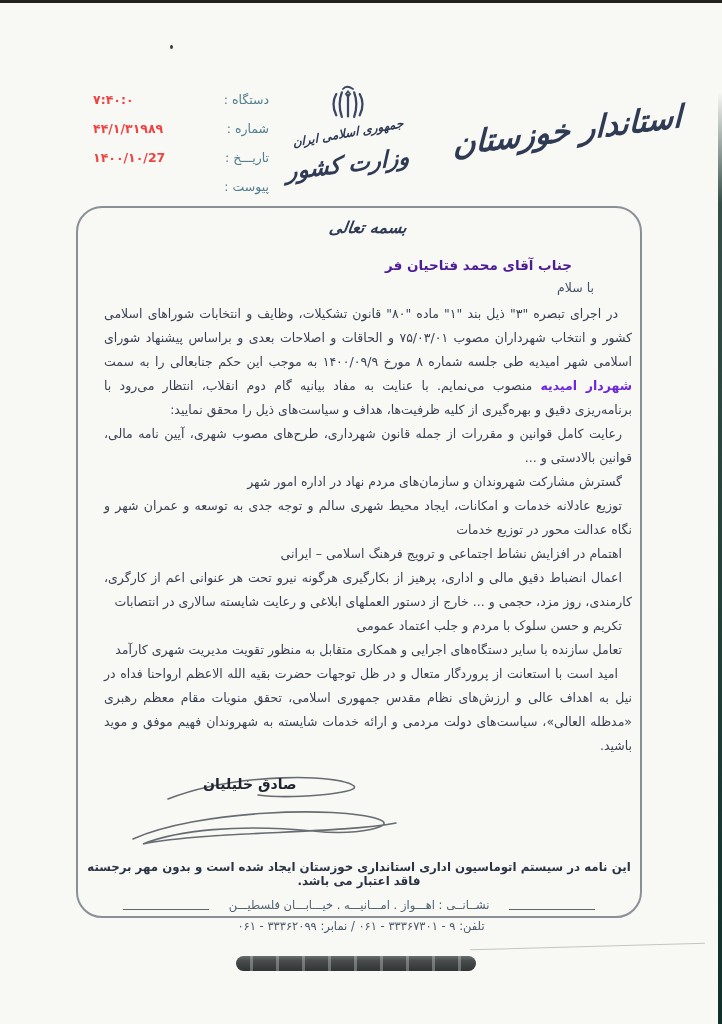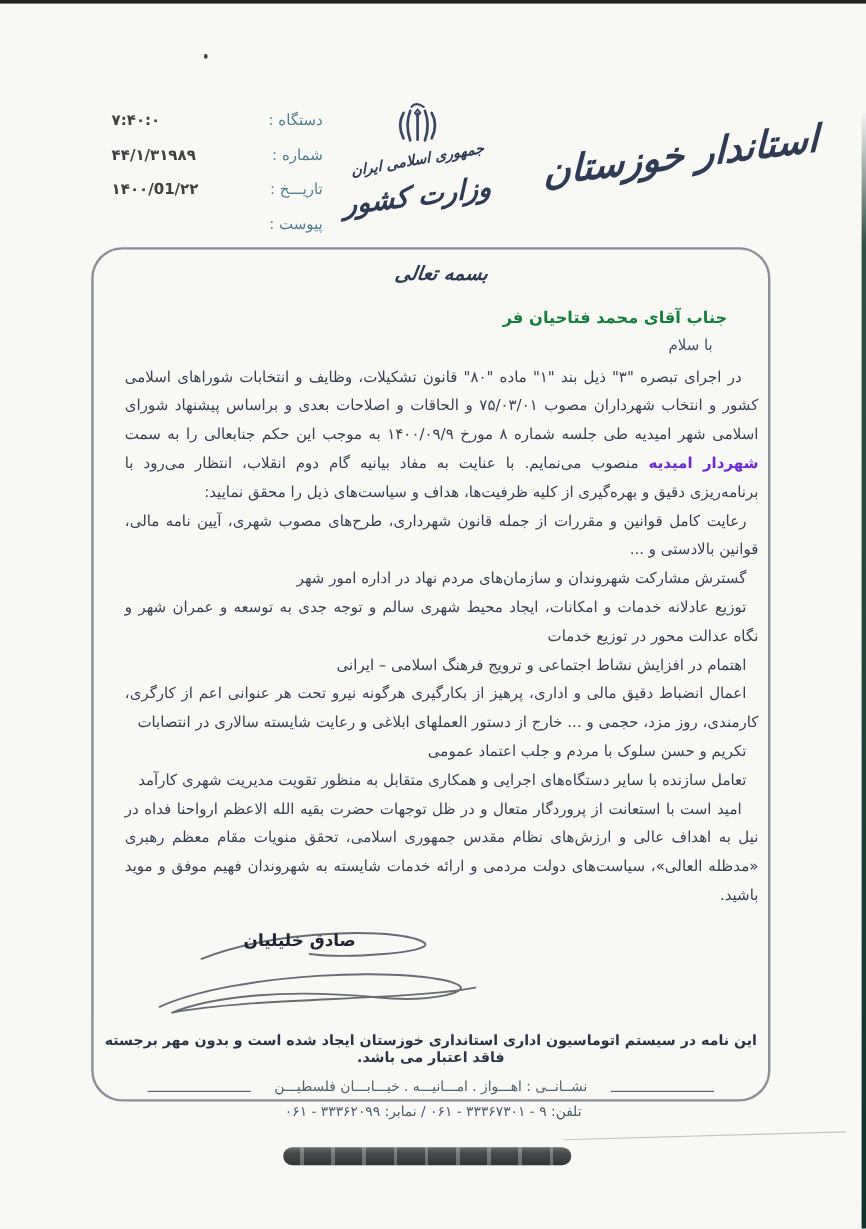--- a/index.html
+++ b/index.html
@@ -13,40 +13,40 @@
   .scan-top-edge{position:absolute;top:0;left:0;width:722px;height:3px;background:#24231f;}
   .scan-right-edge{position:absolute;top:92px;right:0;width:4px;height:932px;
     background:linear-gradient(to bottom,rgba(18,48,40,0),rgba(18,48,40,.85) 12%,#11302a);}
   .scan-speck{position:absolute;left:170px;top:45px;width:3px;height:4px;background:#3c3c38;border-radius:50%;}
   .scan-crease{position:absolute;left:470px;top:946px;width:235px;height:0;border-top:1px solid #c2c6c0;transform:rotate(-1.6deg);}
 
   
   .hdr-fields{position:absolute;left:93px;top:92px;width:176px;}
   .hdr-row{display:flex;justify-content:space-between;align-items:baseline;height:29px;}
   .hdr-label{color:#517e8e;font-size:12.5px;letter-spacing:.3px;}
-  .hdr-value{color:#404040;font-size:12.5px;font-weight:bold;direction:ltr;unicode-bidi:isolate;}
+  .hdr-value{color:#ef4444;font-size:12.5px;font-weight:bold;direction:ltr;unicode-bidi:isolate;}
 
   .hdr-center{position:absolute;left:278px;top:84px;width:140px;text-align:center;}
   .emblem{display:block;margin:0 auto;}
   .republic-line{display:inline-block;font-size:12px;font-weight:bold;font-style:italic;
     color:#2f3a54;transform:rotate(-10deg) skewX(-6deg);margin-top:2px;white-space:nowrap;}
   .ministry-line{display:inline-block;font-size:23px;font-weight:bold;font-style:italic;
     color:#2f3a54;transform:rotate(-7deg) skewX(-6deg);margin-top:10px;white-space:nowrap;}
 
   .governorate{position:absolute;left:425px;top:112px;width:285px;text-align:center;
     font-size:31px;font-weight:bold;font-style:italic;color:#2f3a54;
     transform:rotate(-7deg) skewX(-8deg);white-space:nowrap;}
 
   
   .frame{position:absolute;left:76px;top:206px;width:566px;height:712px;
     border:2px solid #8a9095;border-radius:26px;box-sizing:border-box;
     padding:0 8px 0 26px;}
   .besmeleh{margin-top:10px;text-align:center;font-size:16px;font-weight:bold;font-style:italic;
     color:#2f3a54;transform:skewX(-8deg);}
-  .recipient{margin:20px 26px 0 0;font-size:13.5px;font-weight:bold;color:#15803d;}
+  .recipient{margin:20px 60px 0 0;font-size:13.5px;font-weight:bold;color:#4c1d95;}
   .salutation{margin:7px 38px 0 0;font-size:12.5px;color:#43506a;}
   .body-p{margin:0;font-size:12.5px;line-height:24px;text-align:justify;text-align-last:right;
     color:#3a4252;}
   .p1{margin-top:7px;text-indent:14px;}
   .appointee{font-weight:bold;color:#6d28d9;margin-top:28px;}
   .bullet{text-indent:10px;}
   .closing{text-indent:14px;}
 
   
   .sig-block{position:absolute;left:30px;top:556px;width:310px;height:115px;}
@@ -83,21 +83,21 @@
     <div class="hdr-row">
       <span class="hdr-label">دستگاه :</span>
       <span class="hdr-value">۷:۴۰:۰</span>
     </div>
     <div class="hdr-row">
       <span class="hdr-label">شماره :</span>
       <span class="hdr-value">۴۴/۱/۳۱۹۸۹</span>
     </div>
     <div class="hdr-row">
       <span class="hdr-label">تاریـــخ :</span>
-      <span class="hdr-value">۱۴۰۰/01/۲۲</span>
+      <span class="hdr-value">۱۴۰۰/۱۰/27</span>
     </div>
     <div class="hdr-row">
       <span class="hdr-label">پیوست :</span>
       <span class="hdr-value"></span>
     </div>
   </div>
 
   <div class="hdr-center">
     <svg class="emblem" width="44" height="38" viewBox="0 0 36 34" fill="none">
       <g stroke="#3a4663" stroke-width="2" stroke-linecap="round" fill="none">

